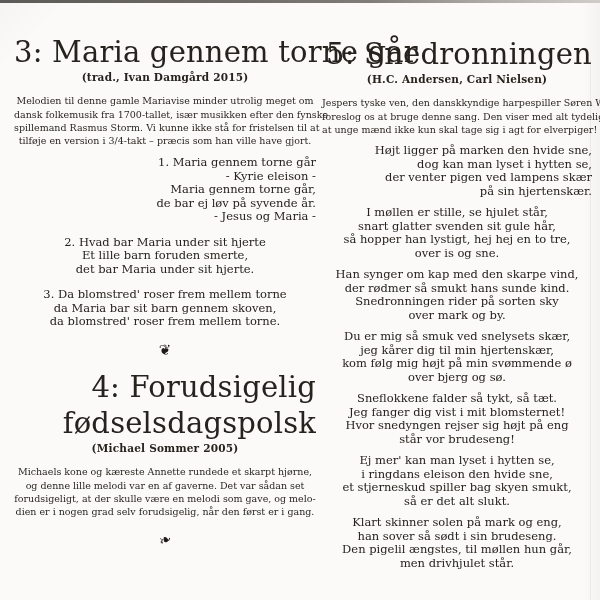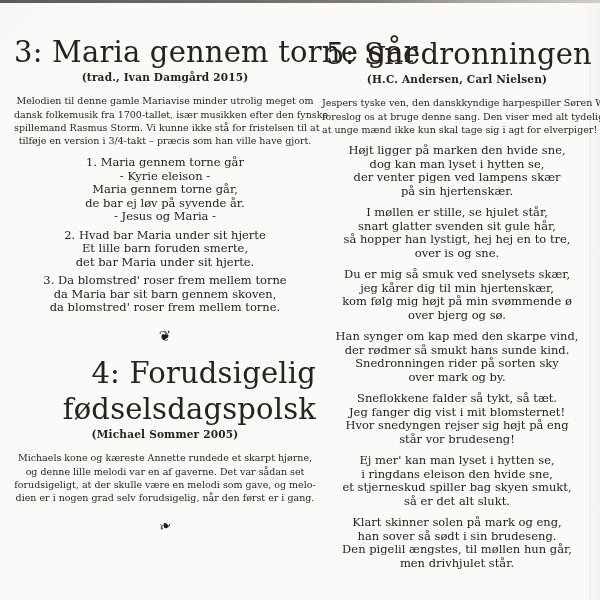--- a/index.html
+++ b/index.html
@@ -56,23 +56,23 @@
     text-align: center;
     white-space: pre;
     margin-top: 11px;
     color: #2b2722;
   }
   .verse {
     font-size: 11.5px;
     line-height: 13.5px;
     text-align: center;
     white-space: pre;
-    margin-top: 5px;
+    margin-top: 12px;
   }
-  .verse.first { margin-top: 9px; }
+  .verse.first { margin-top: 9px; text-align: right; }
   .col-right .verse { margin-top: 8px; }
   .ornament {
     text-align: center;
     font-family: "DejaVu Sans", sans-serif;
     font-size: 15px;
     line-height: 18px;
     margin-top: 12px;
     color: #1d1a17;
   }
   .ornament.tilt { display: block; }
@@ -139,28 +139,28 @@
 at unge mænd ikke kun skal tage sig i agt for elverpiger!</div>
 
         <div class="verse first">Højt ligger på marken den hvide sne,
 dog kan man lyset i hytten se,
 der venter pigen ved lampens skær
 på sin hjertenskær.</div>
         <div class="verse">I møllen er stille, se hjulet står,
 snart glatter svenden sit gule hår,
 så hopper han lystigt, hej hej en to tre,
 over is og sne.</div>
+        <div class="verse">Han synger om kap med den skarpe vind,
+der rødmer så smukt hans sunde kind.
+Snedronningen rider på sorten sky
+over mark og by.</div>
         <div class="verse">Du er mig så smuk ved snelysets skær,
 jeg kårer dig til min hjertenskær,
 kom følg mig højt på min svømmende ø
 over bjerg og sø.</div>
-        <div class="verse">Han synger om kap med den skarpe vind,
-der rødmer så smukt hans sunde kind.
-Snedronningen rider på sorten sky
-over mark og by.</div>
         <div class="verse">Sneflokkene falder så tykt, så tæt.
 Jeg fanger dig vist i mit blomsternet!
 Hvor snedyngen rejser sig højt på eng
 står vor brudeseng!</div>
         <div class="verse">Ej mer' kan man lyset i hytten se,
 i ringdans eleison den hvide sne,
 et stjerneskud spiller bag skyen smukt,
 så er det alt slukt.</div>
         <div class="verse">Klart skinner solen på mark og eng,
 han sover så sødt i sin brudeseng.

